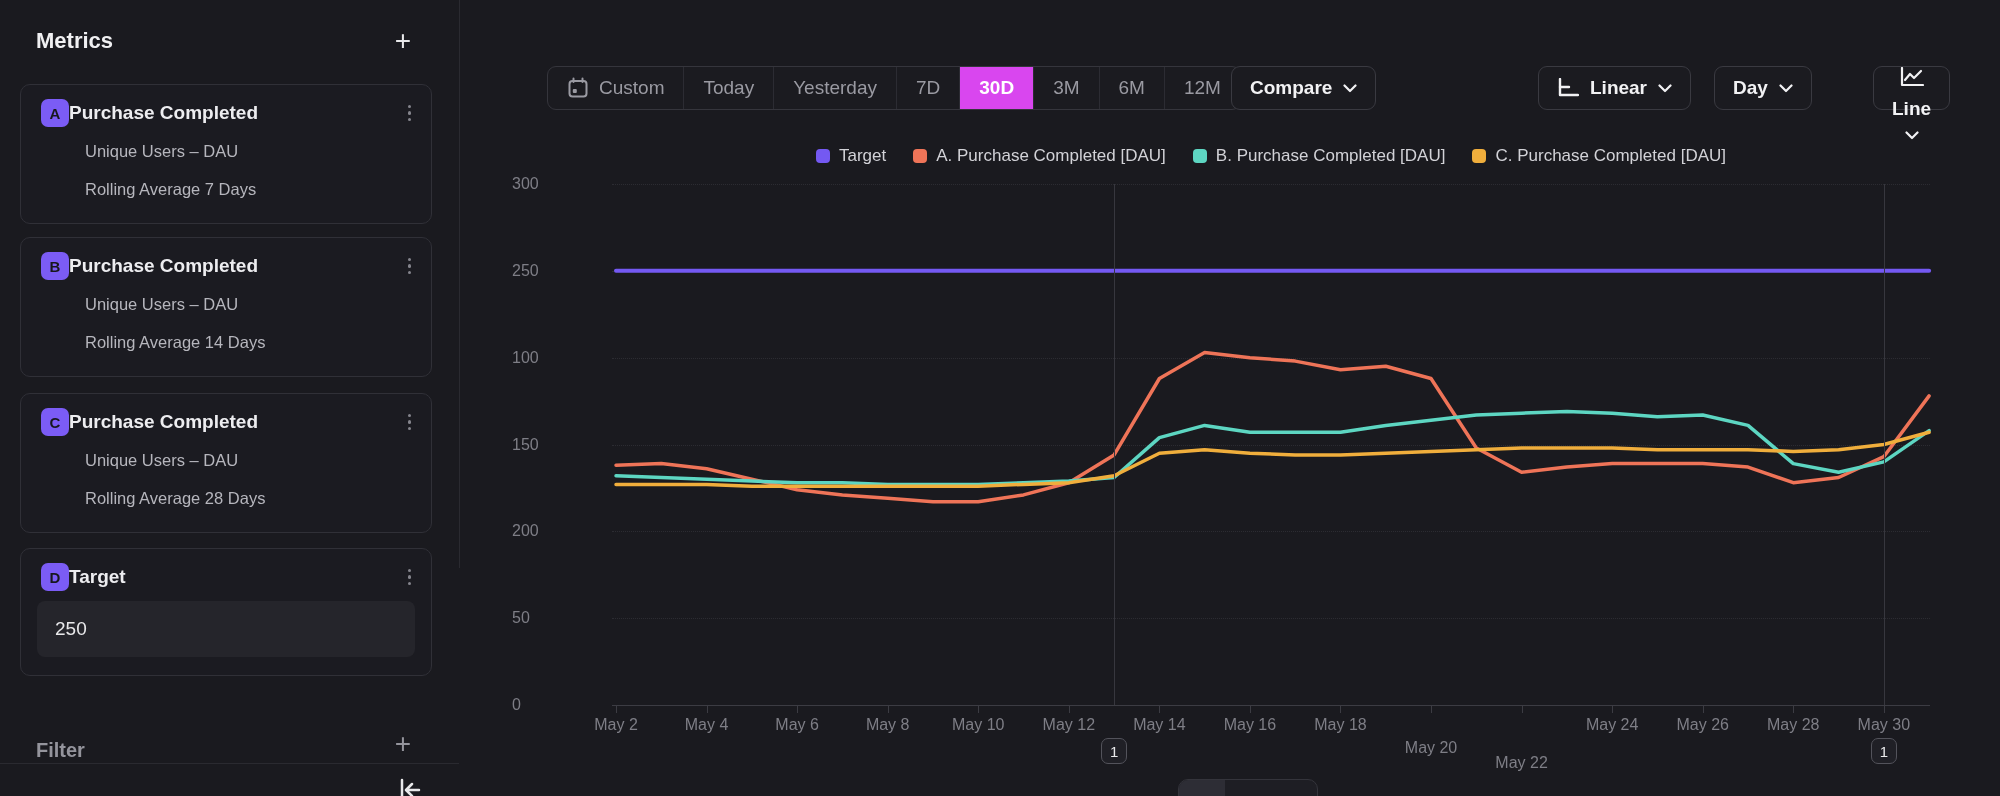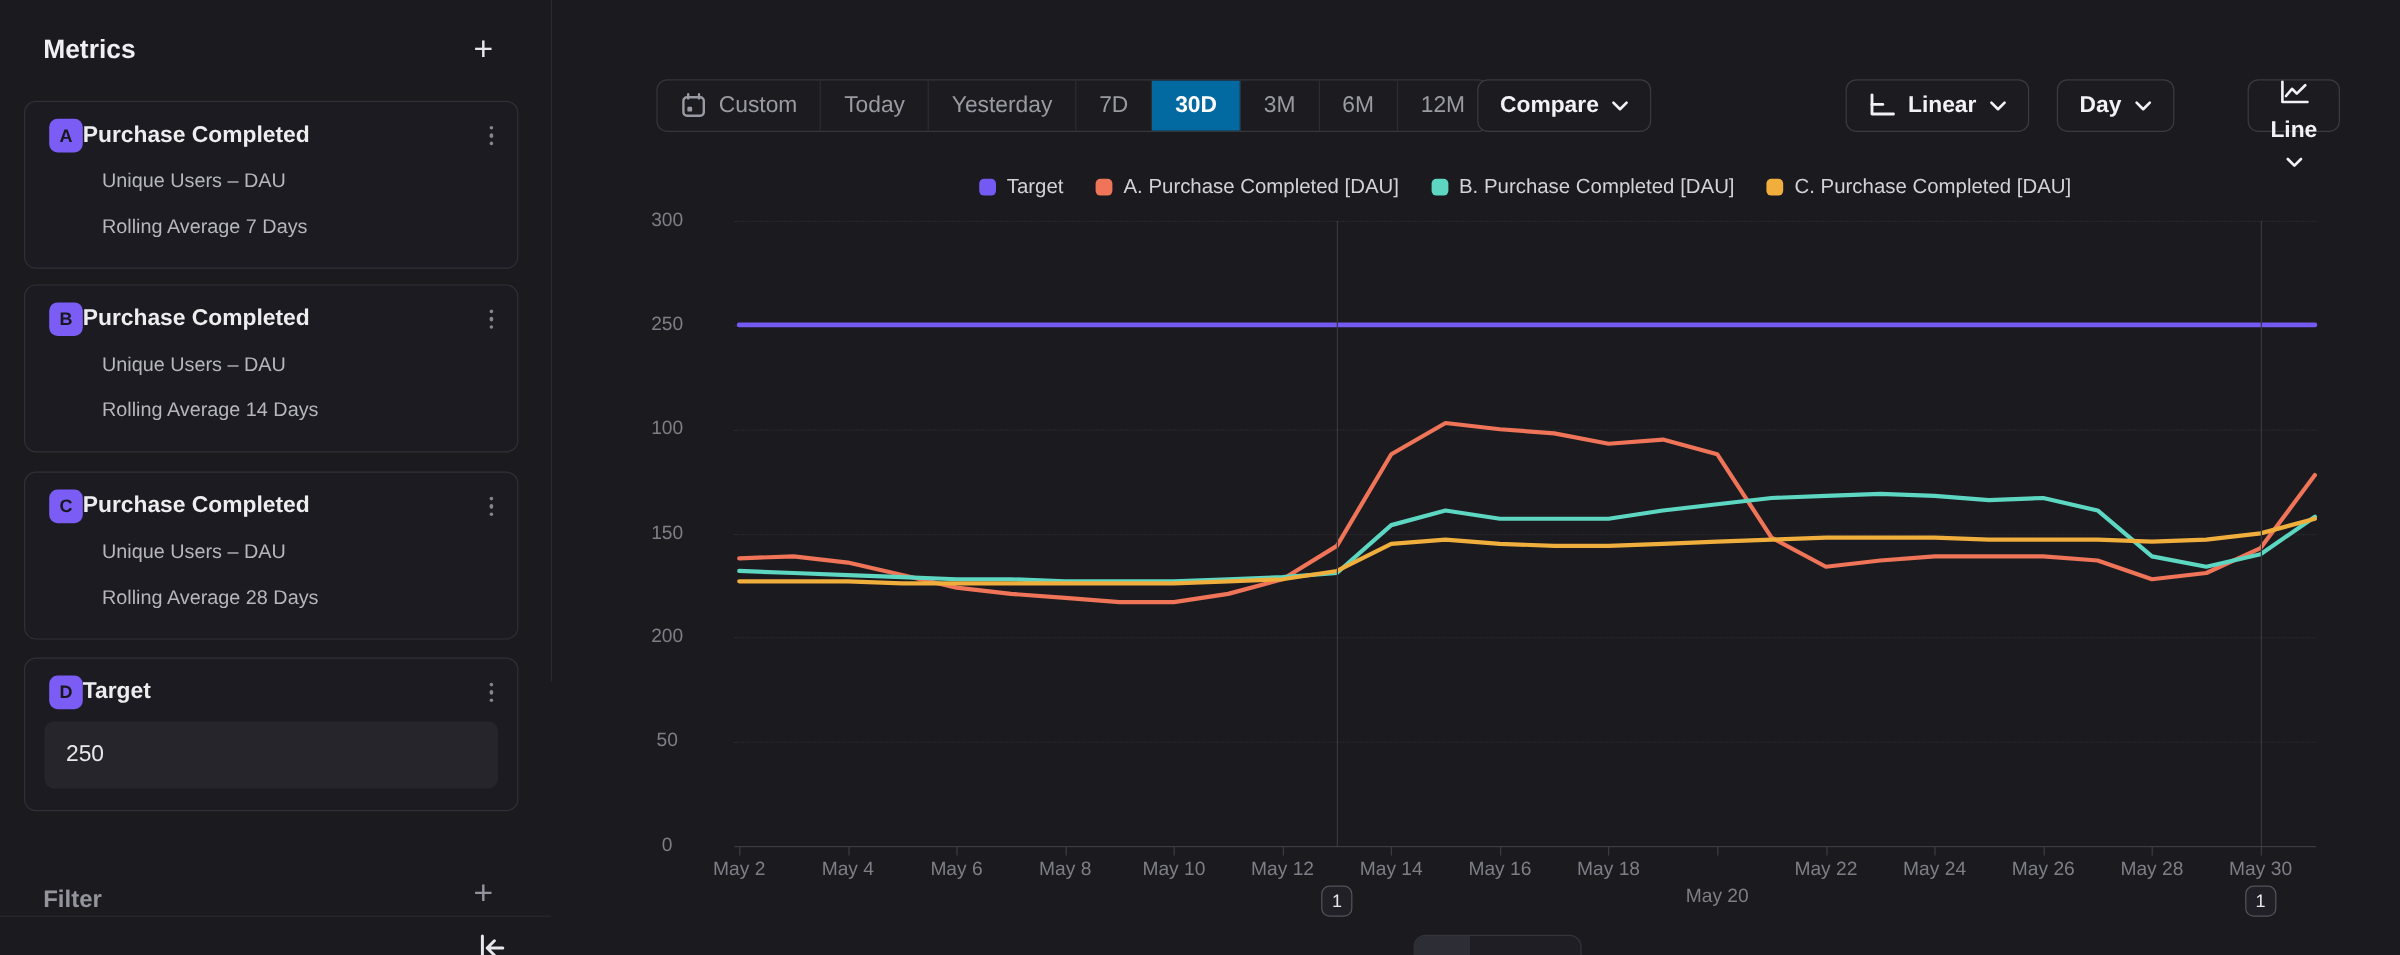--- a/index.html
+++ b/index.html
@@ -25,37 +25,37 @@
   .target-input { position:absolute; left:16px; right:16px; top:52px; height:56px; background:#25252b; border-radius:8px; display:flex; align-items:center; padding-left:18px; font-size:19px; color:#e8e8ea; cursor:text; }
   .filter-row { position:absolute; top:726px; left:36px; right:48px; display:flex; justify-content:space-between; align-items:center; }
   .filter-label { font-size:20px; font-weight:700; color:#94949c;margin-top:13px; }
   .filter-row .plus-icon { color:#94949c; }
   .sidebar-divider { position:absolute; top:763px; left:0; width:100%; height:1px; background:#2a2a30; }
   .collapse-btn { position:absolute; top:776px; right:36px; width:28px; height:28px; cursor:pointer; }
   
   .range-group { position:absolute; left:547px; top:66px; height:44px; display:flex; align-items:stretch; border:1px solid #35353c; border-radius:9px; overflow:hidden; background:#1b1b20; }
   .range-seg { display:flex; align-items:center; gap:10px; padding:0 19px; font-size:19px; color:#9a9aa2; border-right:1px solid #2c2c33; cursor:pointer; white-space:nowrap; }
   .range-seg:last-child { border-right:none; }
-  .range-seg.active { background:#0369a1; color:#ffffff; font-weight:700; }
+  .range-seg.active { background:#d946ef; color:#ffffff; font-weight:700; }
   .tb-btn { position:absolute; top:66px; height:44px; display:flex; align-items:center; gap:11px; padding:0 18px; border:1px solid #3a3a41; border-radius:9px; background:#1b1b20; font-size:19px; font-weight:700; color:#f2f2f4; cursor:pointer; white-space:nowrap; }
   .compare-btn { left:1231px; }
   .scale-btn { left:1538px; }
   .interval-btn { left:1714px; }
   .charttype-btn { left:1873px;flex-direction:column; }
   .icon-svg { display:block; flex:none; }
   
   .legend { position:absolute; left:612px; width:1318px; top:146px; display:flex; justify-content:center; align-items:center; gap:27px; }
   .legend-item { display:flex; align-items:center; gap:9px; cursor:pointer; }
   .legend-swatch { width:14px; height:14px; border-radius:4px; flex:none; }
   .legend-label { font-size:17px; color:#d2d2d7; white-space:nowrap; }
   
   .plot { position:absolute; left:612px; top:184px; width:1318px; height:521px; }
   .gridline { position:absolute; left:0; width:100%; height:0; border-top:1px dotted #2c2c32; }
   .gridline.axis { border-top:1px solid #3c3c43; }
-  .ytick-label { position:absolute; right:1412px; width:80px; text-align:center; font-size:16px; color:#7e7e86; }
+  .ytick-label { position:absolute; right:1412px; width:80px; text-align:left; font-size:16px; color:#7e7e86; }
   .xtick { position:absolute; top:705px; width:1px; height:8px; background:#3c3c43; }
   .xtick-label { position:absolute; top:716px; width:90px; text-align:center; font-size:16px; color:#7e7e86; }
   .annot-line { position:absolute; top:184px; width:1px; height:521px; background:#37373e; }
   .annot-badge { position:absolute; top:738px; width:26px; height:26px; border:1.5px solid #53535b; border-radius:7px; background:#202026; color:#e8e8ea; font-size:15px; display:flex; align-items:center; justify-content:center; cursor:pointer; }
   .chart-svg { position:absolute; left:0; top:0; overflow:visible; }
   
   .view-toggle { position:absolute; left:1178px; top:779px; height:40px; display:flex; border:1px solid #34343b; border-radius:10px; background:#1e1e24; overflow:hidden; }
   .view-seg { width:46px; display:flex; align-items:flex-end; justify-content:center; padding-bottom:4px; cursor:pointer; }
   .view-seg.active { background:#2d2d35; }
 </style>
@@ -258,21 +258,21 @@
     <div class="xtick-label" style="left: 1023.8px;">May 12</div>
     <div class="xtick" style="left: 1159.36px;"></div>
     <div class="xtick-label" style="left: 1114.36px;">May 14</div>
     <div class="xtick" style="left: 1249.92px;"></div>
     <div class="xtick-label" style="left: 1204.92px;">May 16</div>
     <div class="xtick" style="left: 1340.48px;"></div>
     <div class="xtick-label" style="left: 1295.48px;">May 18</div>
     <div class="xtick" style="left: 1431.04px;"></div>
     <div class="xtick-label" style="left: 1386.04px; margin-top: 23px;">May 20</div>
     <div class="xtick" style="left: 1521.6px;"></div>
-    <div class="xtick-label" style="left: 1476.6px;">May 22</div>
+    <div class="xtick-label" style="left: 1476.6px; margin-top: 38px;">May 22</div>
     <div class="xtick" style="left: 1612.16px;"></div>
     <div class="xtick-label" style="left: 1567.16px;">May 24</div>
     <div class="xtick" style="left: 1702.72px;"></div>
     <div class="xtick-label" style="left: 1657.72px;">May 26</div>
     <div class="xtick" style="left: 1793.28px;"></div>
     <div class="xtick-label" style="left: 1748.28px;">May 28</div>
     <div class="xtick" style="left: 1883.84px;"></div>
     <div class="xtick-label" style="left: 1838.84px;">May 30</div>
     <div class="annot-line" style="left: 1114.08px;"></div>
     <div class="annot-badge" style="left: 1101.08px;">1</div>

